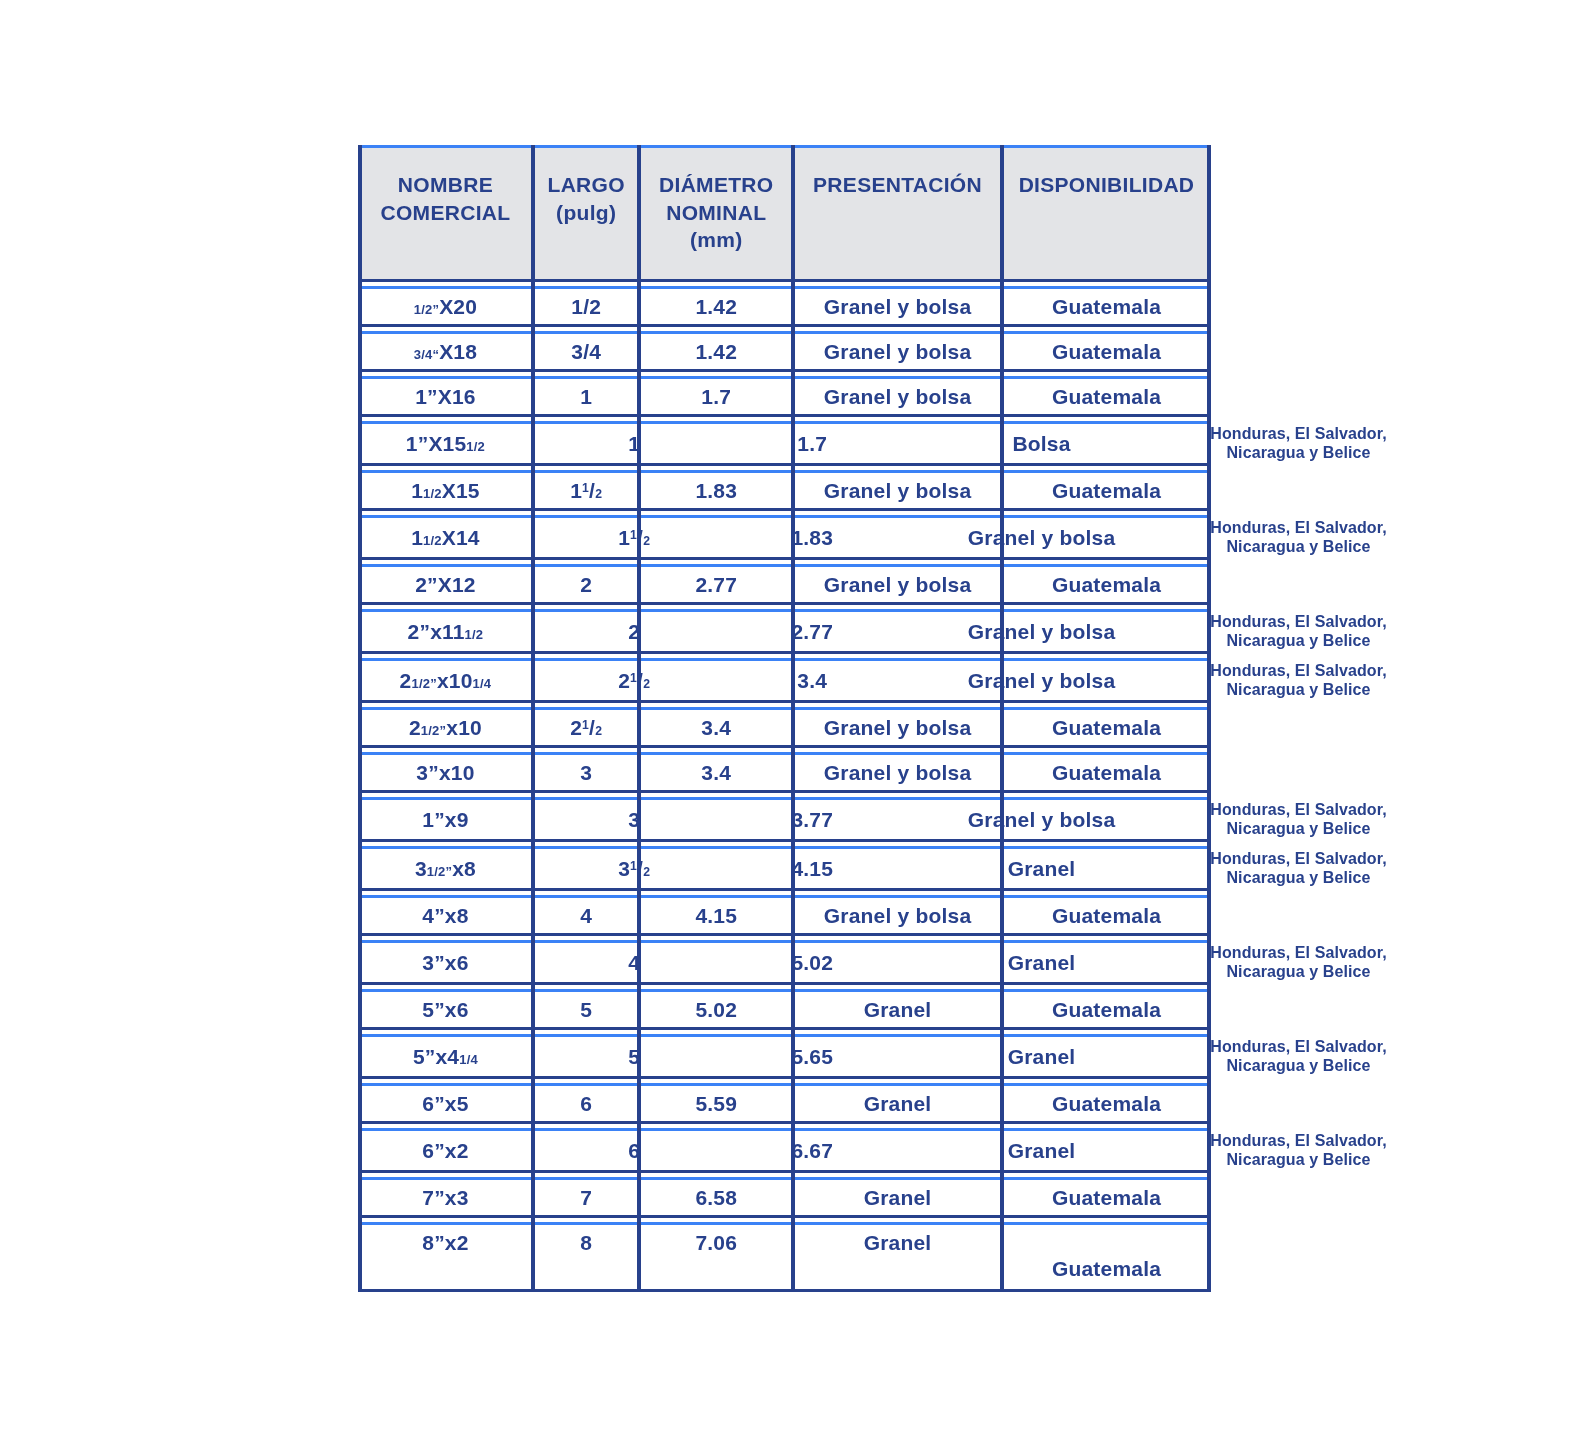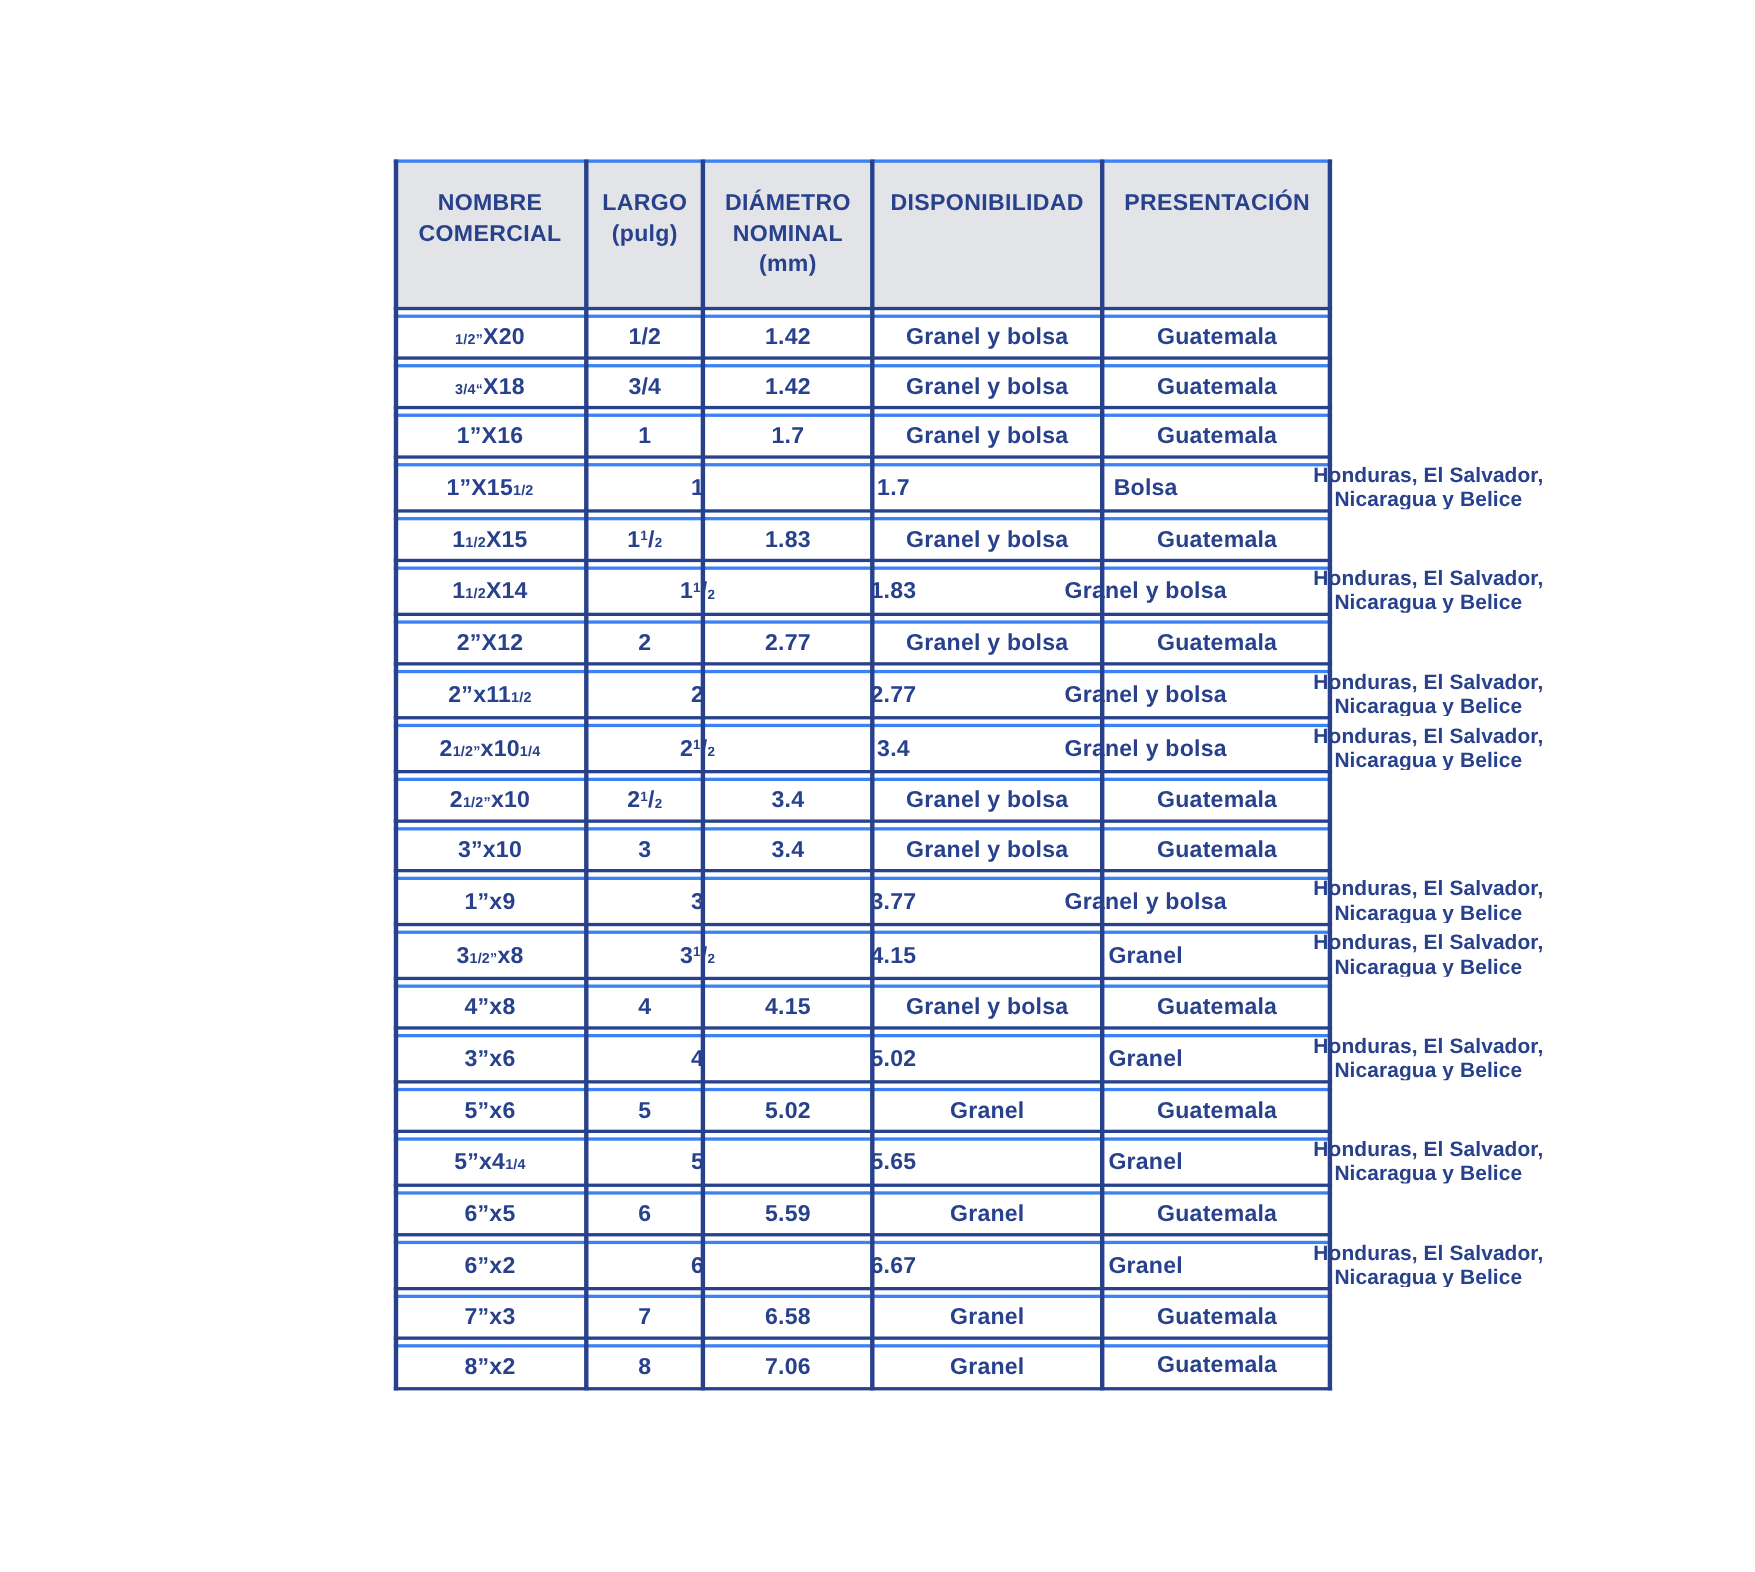--- a/index.html
+++ b/index.html
@@ -44,21 +44,21 @@
     border-bottom: 3px solid #28418C;
     margin-bottom: 4px;
     background: #ffffff;
   }
   .header-row {
     height: 137px;
     background: #E3E4E7;
   }
   .row { height: 41px; }
   .row.tall { height: 45px; gap: 48px; }
-  .row:last-child { height: 42px; margin-bottom: 0; }
+  .row:last-child { height: 70px; margin-bottom: 0; }
 
   .cell {
     display: flex;
     flex-direction: column;
     justify-content: center;
     align-items: center;
     text-align: center;
     font-size: 21px;
     letter-spacing: 0.2px;
     overflow: hidden;
@@ -69,21 +69,21 @@
     font-size: 21px;
     line-height: 1.32;
     letter-spacing: 0.3px;
   }
   .seg-sm  { font-size: 0.62em; }
   .seg-sup { font-size: 0.58em; vertical-align: 0.48em; }
   .seg-sub { font-size: 0.58em; vertical-align: -0.03em; }
 
   .dispo-line { white-space: nowrap; line-height: 1.2; }
   .cell-disponibilidad.multi .dispo-line {
-    font-size: 19px;
+    font-size: 16px;
     line-height: 1.15;
     letter-spacing: 0.1px;
   }
   
   .row:last-child .cell { justify-content: flex-start; padding-top: 6px; }
   .row:last-child .cell-disponibilidad { justify-content: flex-end; padding-bottom: 8px; }
 </style>
 </head>
 <body>
 
@@ -104,24 +104,24 @@
         <div class="cell header-cell">
           <div>LARGO</div>
           <div>(pulg)</div>
         </div>
         <div class="cell header-cell">
           <div>DIÁMETRO</div>
           <div>NOMINAL</div>
           <div>(mm)</div>
         </div>
         <div class="cell header-cell">
+          <div>PRESENTACIÓN</div>
+        </div>
+        <div class="cell header-cell">
           <div>DISPONIBILIDAD</div>
-        </div>
-        <div class="cell header-cell">
-          <div>PRESENTACIÓN</div>
         </div>
       </div>
     <div id="rows-container">
         <div class="row">
           <div class="cell cell-nombre">
             <span><span class="seg-sm">1/2”</span><span>X20</span></span>
           </div>
           <div class="cell cell-largo">
             <span><span>1/2</span></span>
           </div>

